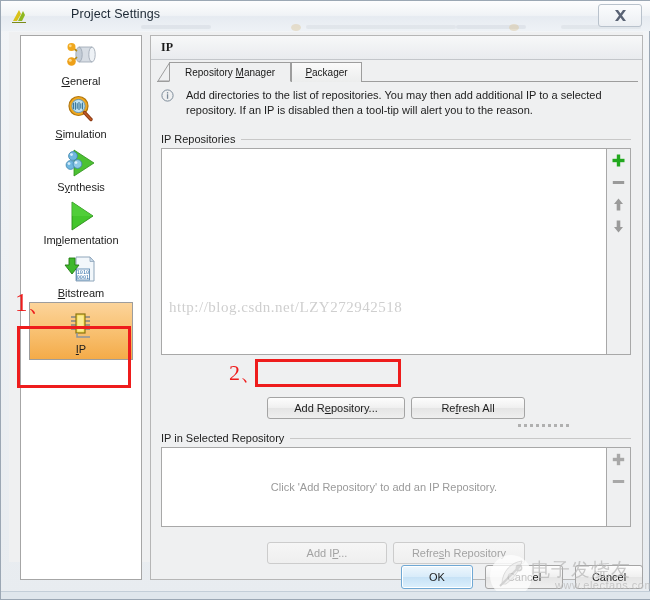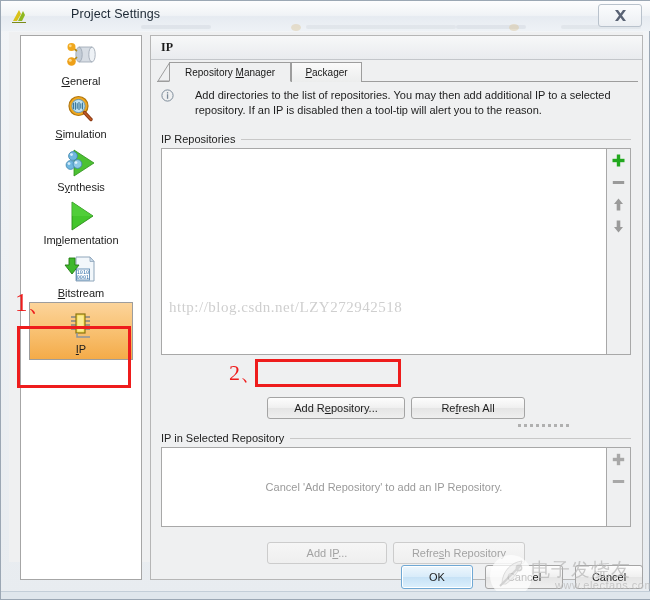--- a/index.html
+++ b/index.html
@@ -123,21 +123,21 @@
   }
   .tab u { text-decoration: underline; }
   #tab-slant {
     position: absolute; left: 0; top: 0; width: 14px; height: 20px;
     overflow: hidden;
   }
 
   
   #info-row {
     position: absolute; left: 10px; top: 52px; width: 470px;
-    display: flex; gap: 20px;
+    display: flex; gap: 11px;
   }
   #info-icon { flex: 0 0 14px; padding-top: 1px; }
   #info-text { font-size: 11px; color: #1d1d1d; line-height: 1.35; }
 
   
   .sect-label {
     position: absolute; display: flex; align-items: center; gap: 6px;
     font-size: 11px; color: #1d1d1d; width: 470px;
   }
   .sect-label .rule { flex: 1; height: 1px; background: #c8c8c8; }
@@ -448,21 +448,21 @@
           <i></i>
           <i></i>
       </div>
 
       <div class="sect-label" style="left:10px; top:396px;">
         <span>IP in Selected Repository</span>
         <span class="rule"></span>
       </div>
 
       <div class="listbox empty-note" style="left:10px; top:411px; width:446px; height:80px;">
-        <span>Cancel 'Add Repository' to add an IP Repository.</span>
+        <span>Click 'Add Repository' to add an IP Repository.</span>
       </div>
       <div class="sidebuttons" style="left:456px; top:411px; width:24px; height:80px;">
         <div class="sbtn">
           <svg width="15" height="15" viewBox="0 0 15 15">
             <rect x="5.8" y="1.8" width="3.4" height="11.4" fill="#a8a8a8"></rect>
             <rect x="1.8" y="5.8" width="11.4" height="3.4" fill="#a8a8a8"></rect>
           </svg>
         </div>
         <div class="sbtn">
           <svg width="15" height="15" viewBox="0 0 15 15">

